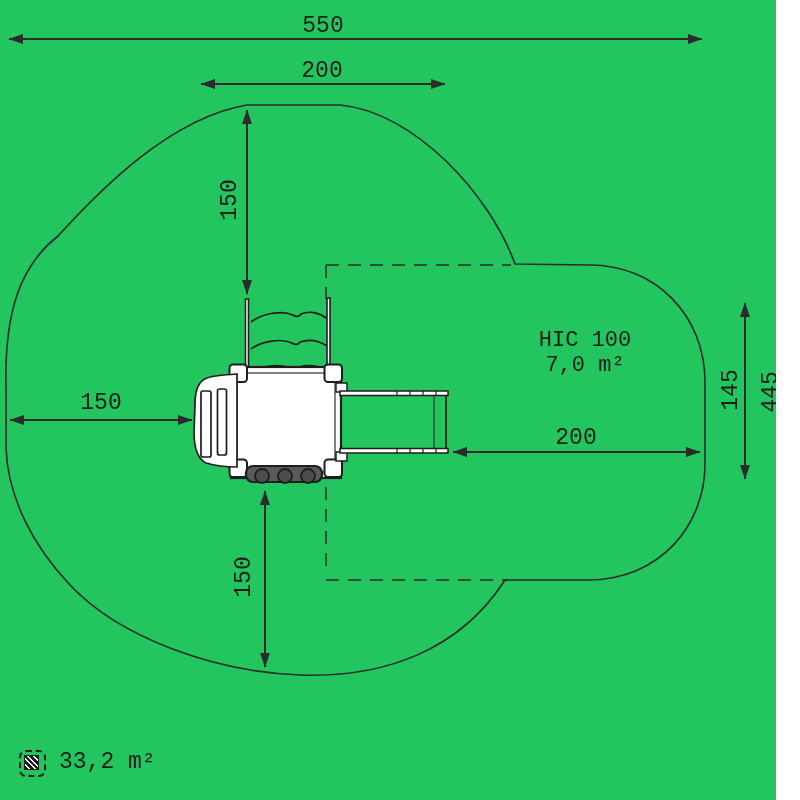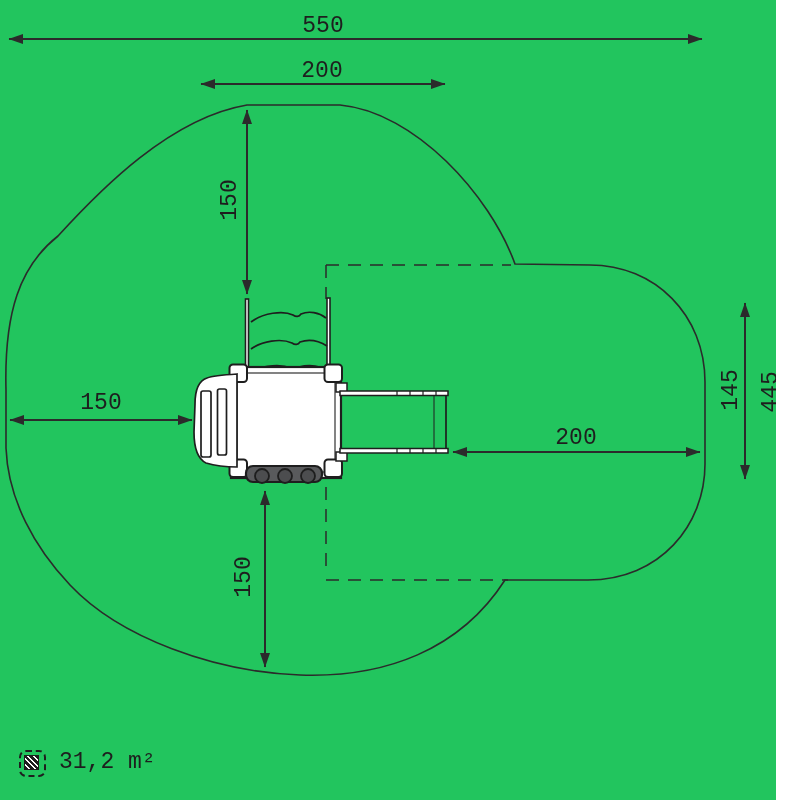--- a/index.html
+++ b/index.html
@@ -135,21 +135,25 @@
 
   <div class="dim" style="left:323px;top:15px">550</div>
   <div class="dim" style="left:322px;top:60px">200</div>
   <div class="dim rot" style="left:230px;top:200px">150</div>
   <div class="dim" style="left:101px;top:392px">150</div>
   <div class="dim" style="left:576px;top:427px">200</div>
   <div class="dim rot" style="left:731px;top:390px">145</div>
   <div class="dim rot" style="left:771px;top:392px">445</div>
   <div class="dim rot" style="left:244px;top:577px">150</div>
 
+  <div class="zone" style="left:585px;top:328px">
+    <div>HIC 100</div>
+    <div>7,0 m²</div>
+  </div>
 
   <div class="legend">
     <div class="swatch">
       <div class="hatch"></div>
     </div>
-    <div class="txt">31,2 m²</div>
+    <div class="txt">33,2 m²</div>
   </div>
 
 </div>
 
 </body></html>

